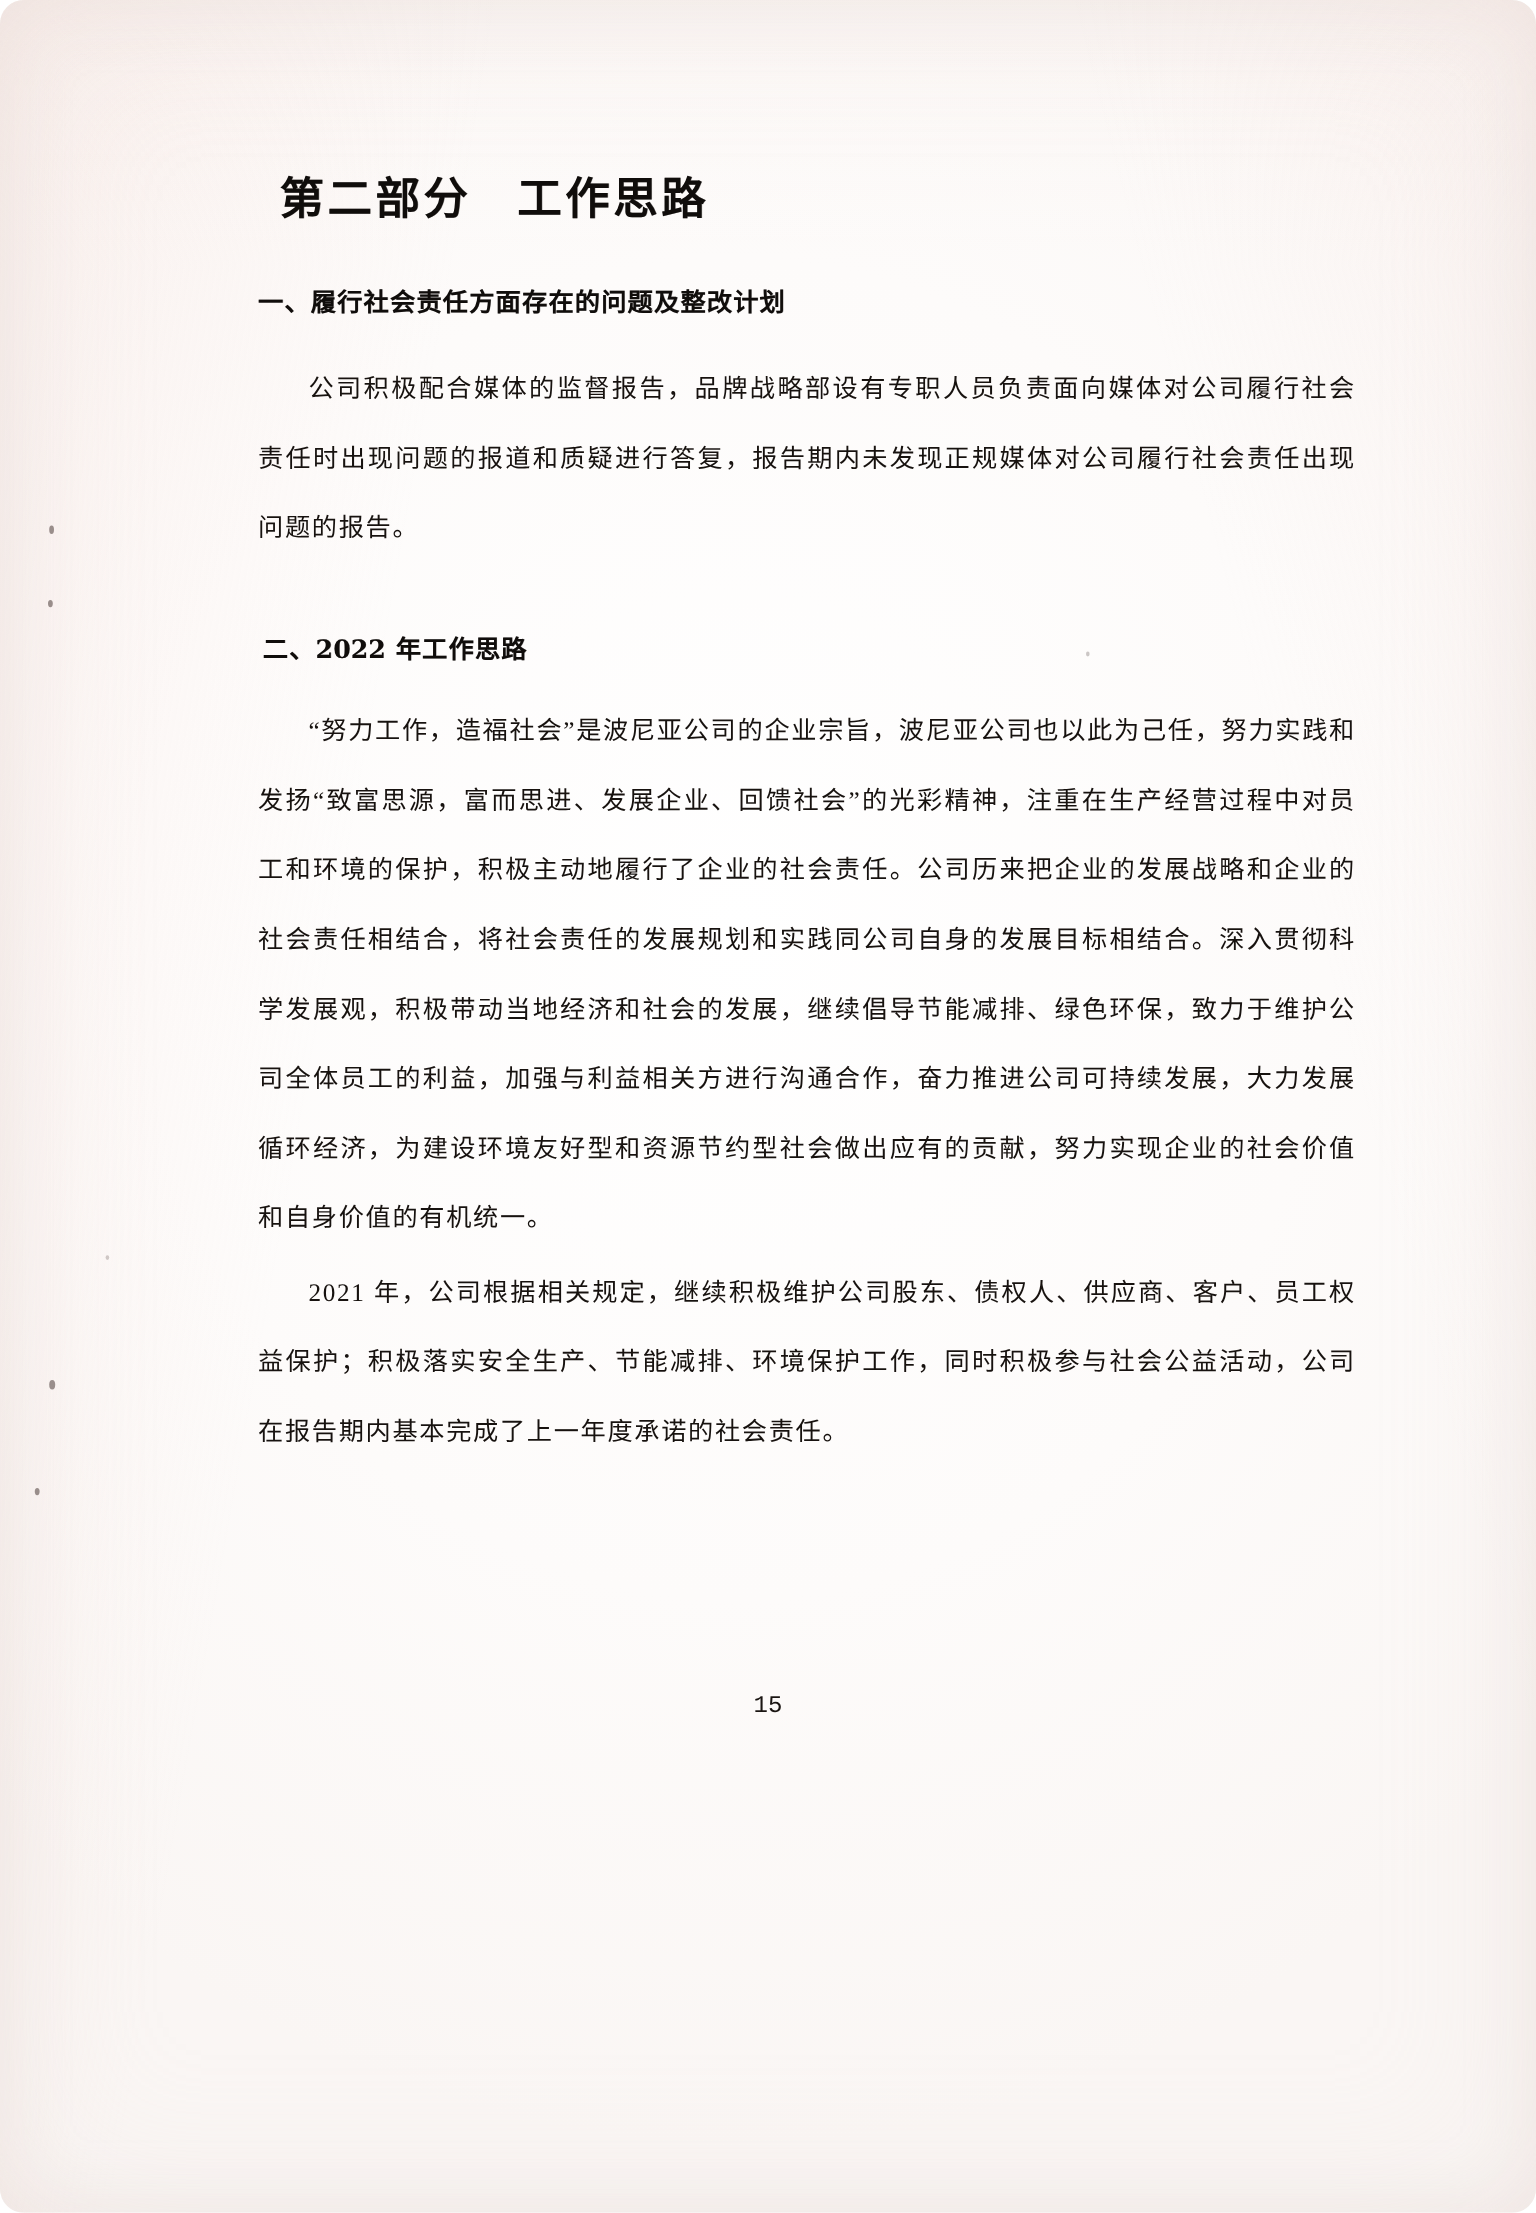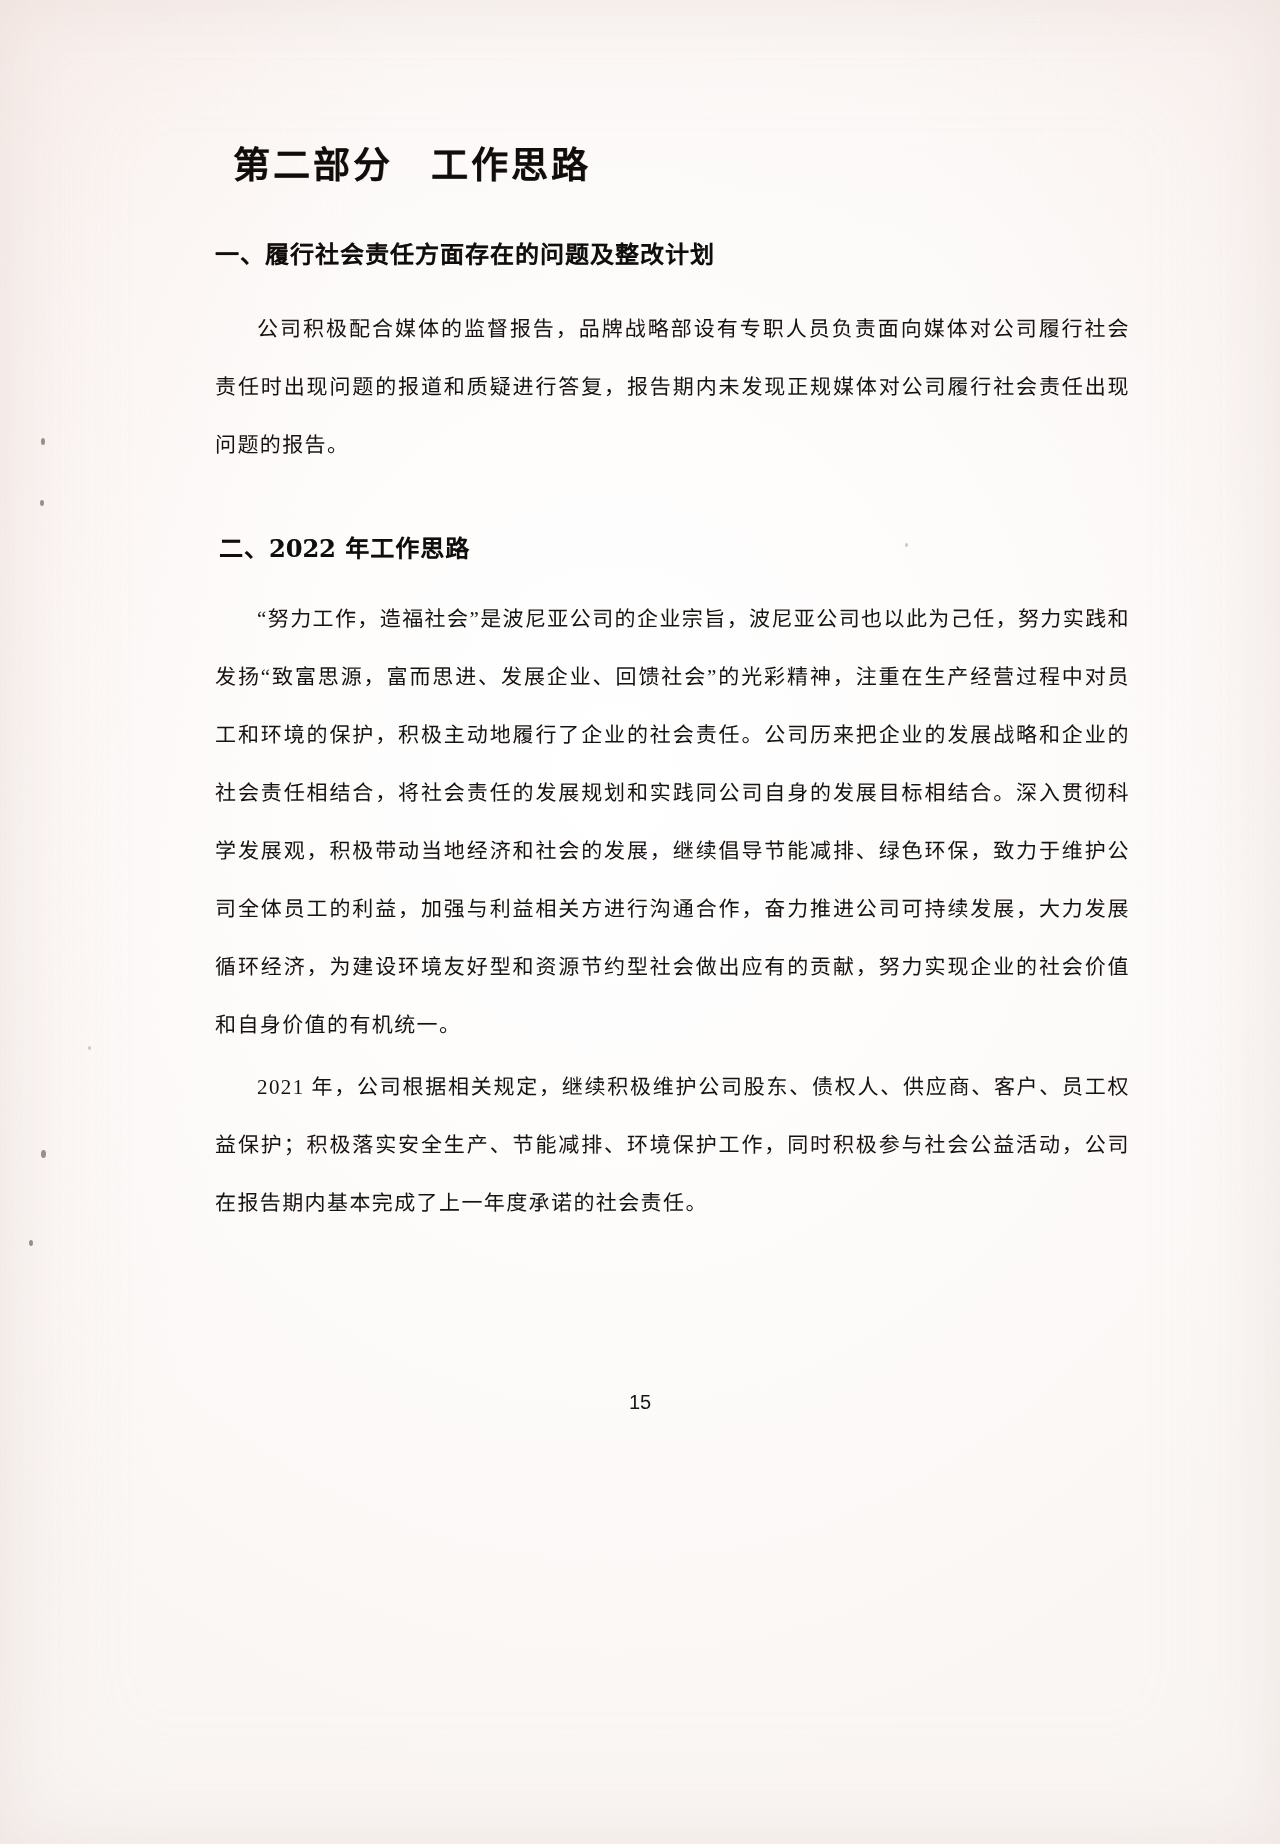--- a/index.html
+++ b/index.html
@@ -12,20 +12,21 @@
   #page {
     position: relative;
     width: 1280px;
     height: 1844px;
     margin: 0 auto;
     background:
       radial-gradient(ellipse 70% 55% at 48% 42%, #ffffff 0%, #fdfbfa 55%, #faf6f4 100%);
     overflow: hidden;
     font-family: "Liberation Serif", "DejaVu Serif", serif;
     color: #16120f;
+    border-radius: 20px;
   }
 
   
   #page::before {
     content: "";
     position: absolute;
     inset: 0;
     pointer-events: none;
     background:
       linear-gradient(100deg, rgba(250,232,228,0.30) 0%, rgba(255,255,255,0) 26%),
@@ -58,21 +59,21 @@
     letter-spacing: 3px;
     margin: 0 0 46px 18px;
     color: #100d0b;
     text-shadow: 0.4px 0.3px 0 rgba(20,16,14,0.45);
   }
   .doc-title .gap { display: inline-block; width: 38px; }
 
   .section-heading {
     font-family: "DejaVu Serif", "Liberation Serif", serif;
     font-weight: 700;
-    font-size: 24px;
+    font-size: 21px;
     letter-spacing: 1px;
     margin: 0 0 30px 0;
     color: #100d0b;
     text-shadow: 0.35px 0.25px 0 rgba(20,16,14,0.4);
   }
   .section-heading.second {
     margin-top: 55px;
     margin-left: 4px;
     margin-bottom: 26px;
   }
@@ -92,23 +93,23 @@
     margin: 0 0 12px 0;
     color: #17120f;
     word-break: break-all;
   }
   p.body-text.tight { margin-bottom: 4px; }
 
   .page-number {
     position: absolute;
     left: 0;
     right: 0;
-    bottom: 430px;
+    bottom: 410px;
     text-align: center;
-    font-family: Liberation Sans, sans-serif;
+    font-family: Liberation Mono, monospace;
     font-size: 20px;
     color: #1a1512;
     z-index: 3;
   }
 
   
   .speckle {
     position: absolute;
     background: #4a3c38;
     border-radius: 50%;

